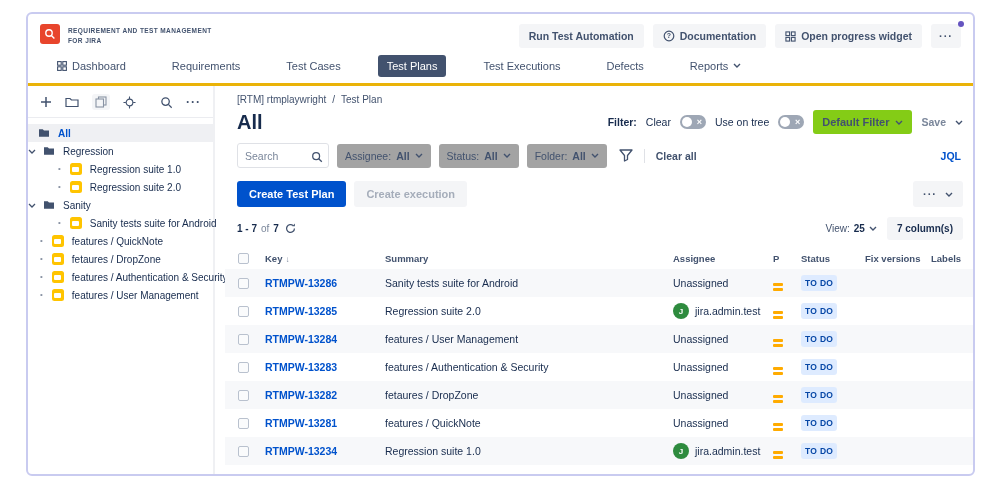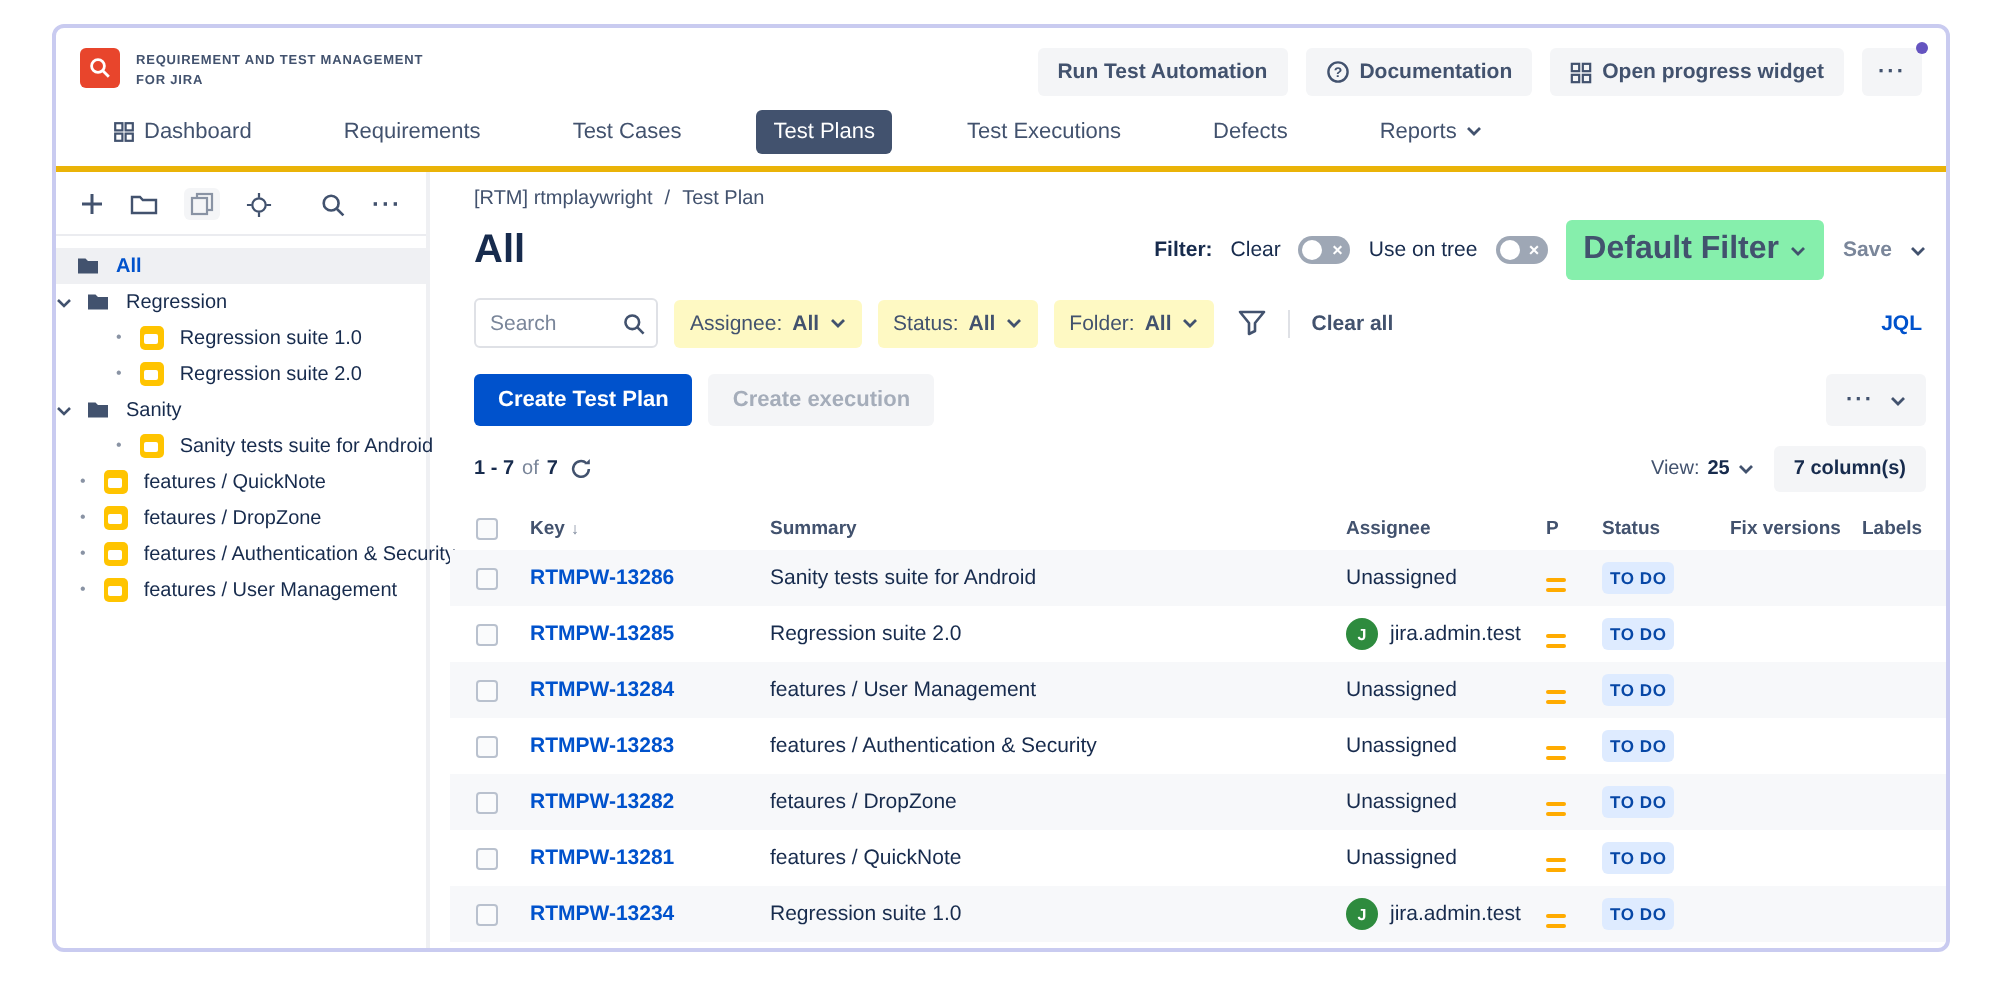--- a/index.html
+++ b/index.html
@@ -51,33 +51,33 @@
   
   .crumbs { display:flex; gap:6px; font-size:10px; color:#42526E; align-items:center; }
   .crumbs .lnk { cursor:pointer; }
   .titlerow { display:flex; align-items:center; margin-top:5px; }
   .pagetitle { font-size:20px; font-weight:bold; color:#172B4D; }
   .filterctl { margin-left:auto; display:flex; align-items:center; gap:9px; font-size:10.5px; color:#172B4D; }
   .filterctl .flabel { font-weight:bold; }
   .toggle { position:relative; width:26px; height:14px; border-radius:8px; background:#9EA7B5; display:inline-block; cursor:pointer; }
   .toggle::before { content:""; position:absolute; left:2px; top:2px; width:10px; height:10px; border-radius:50%; background:#fff; }
   .toggle::after { content:"\00d7"; position:absolute; right:4px; top:0; line-height:14px; font-size:9px; color:#fff; font-weight:bold; }
-  .gbtn { display:flex; align-items:center; gap:6px; background:#86efac; border:none; border-radius:3px;
-          padding:6px 9px; font-size:16px; font-weight:600; color:#42526E; font-family:inherit; cursor:pointer;text-align:center; }
+  .gbtn { display:flex; align-items:center; gap:6px; background:#84cc16; border:none; border-radius:3px;
+          padding:6px 9px; font-size:11px; font-weight:600; color:#42526E; font-family:inherit; cursor:pointer;text-align:center; }
   .savetxt { color:#7A869A; font-weight:600; cursor:pointer; }
   .lonechev { color:#42526E; display:flex; cursor:pointer; }
 
   
   .searchrow { display:flex; align-items:center; gap:8px; margin-top:9px; }
   .searchbox { position:relative; width:92px; }
   .searchbox input { width:100%; height:25px; border:1px solid #DFE1E6; border-radius:3px; padding:0 22px 0 7px;
                      font-size:10.5px; color:#172B4D; font-family:inherit; background:#fff; }
   .searchbox input::placeholder { color:#7A869A; }
   .searchbox .mag { position:absolute; right:6px; top:6px; color:#42526E; }
-  .pill { display:flex; align-items:center; gap:5px; background:#fef9c3; border-radius:3px; padding:6px 8px;
+  .pill { display:flex; align-items:center; gap:5px; background:#a3a3a3; border-radius:3px; padding:6px 8px;
           font-size:10.5px; color:#42526E; cursor:pointer; }
   .pill b { color:#42526E; }
   .funnel { color:#42526E; display:flex; cursor:pointer; margin-left:4px; }
   .vsep { width:1px; height:14px; background:#DFE1E6; margin:0 3px; }
   .clearall { font-size:10.5px; font-weight:600; color:#42526E; cursor:pointer; }
   .jql { margin-left:auto; font-size:10.5px; font-weight:600; color:#0052CC; cursor:pointer; padding-right:2px; }
 
   
   .actrow { display:flex; align-items:center; margin-top:13px; }
   .primary { background:#0052CC; color:#fff; border:none; border-radius:3px; padding:7px 12px;

